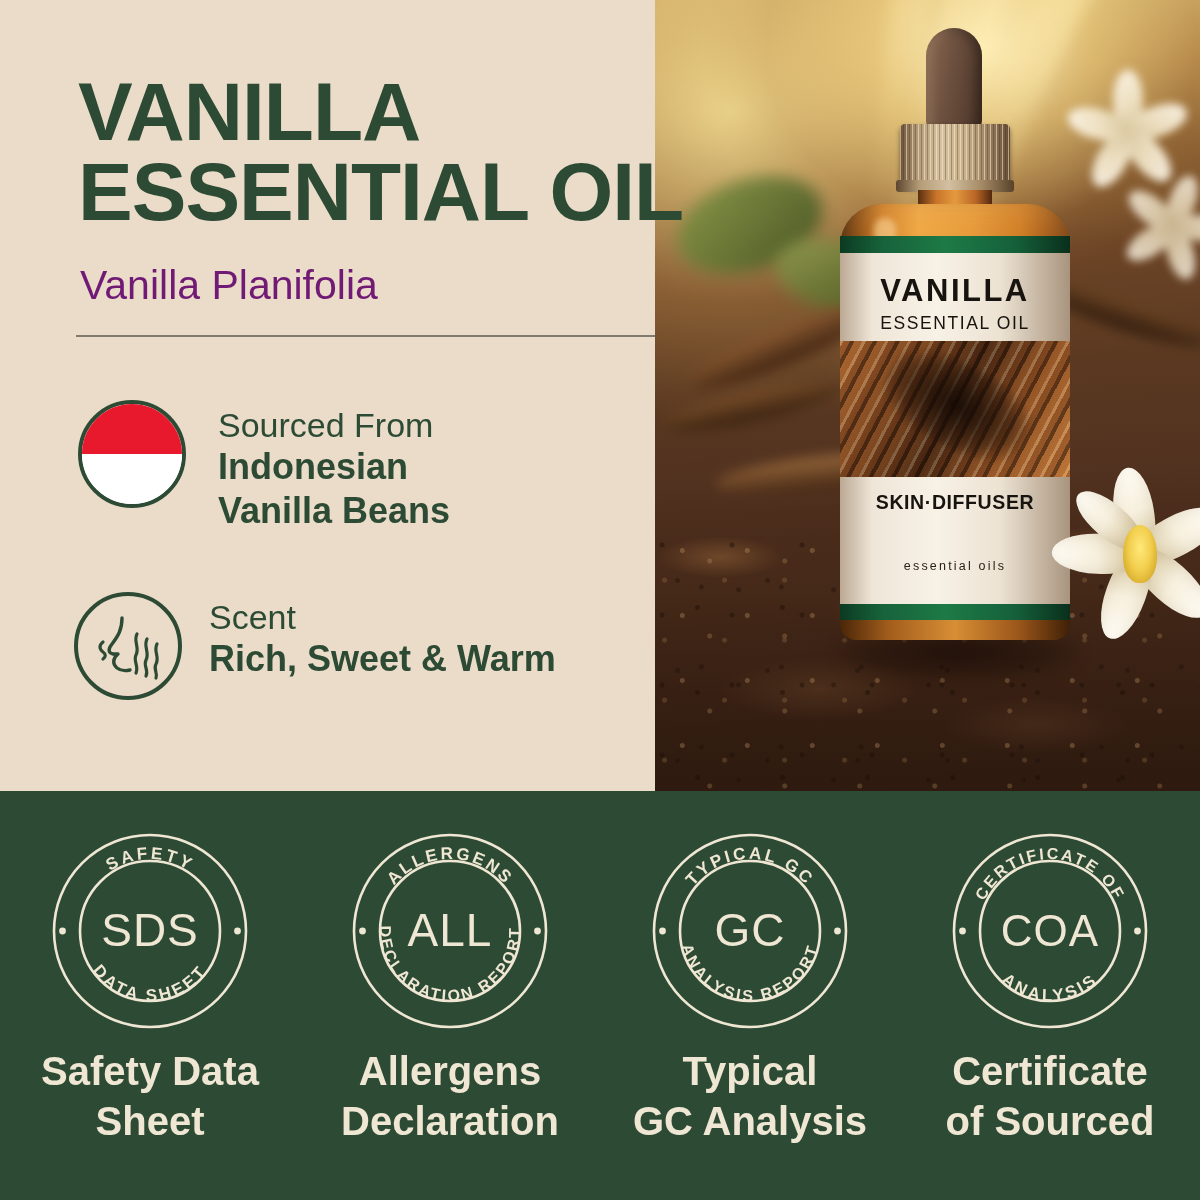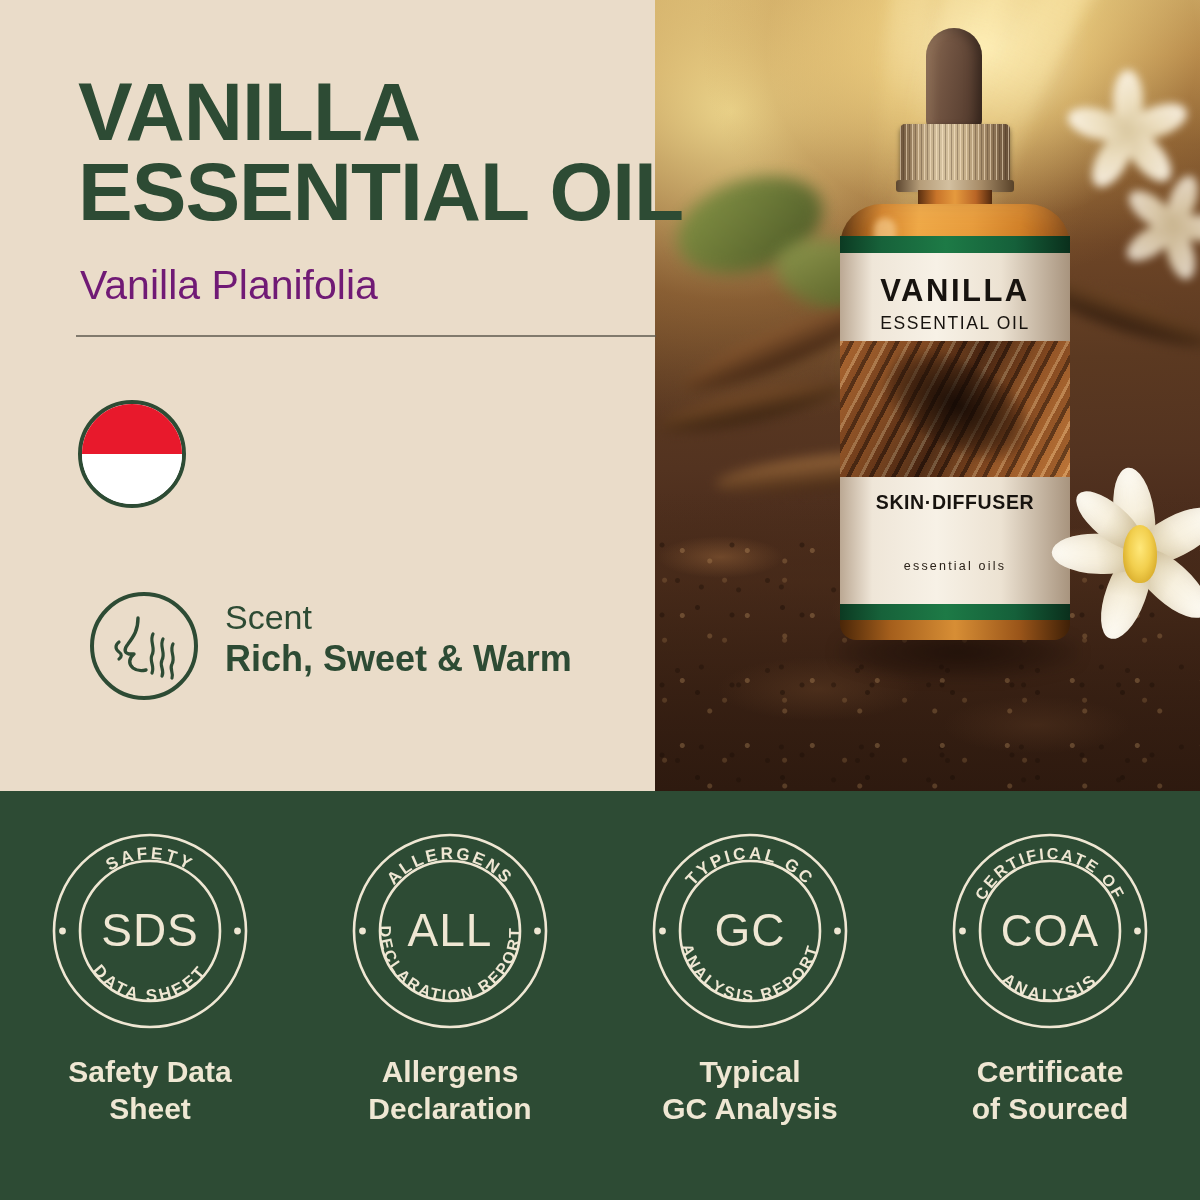--- a/index.html
+++ b/index.html
@@ -357,21 +357,21 @@
     opacity: 0.75;
   }
 
   .feature {
     position: absolute;
     display: flex;
     align-items: flex-start;
     gap: 32px;
   }
   .feature.f1 { left: 78px; top: 400px; }
-  .feature.f2 { left: 90px; top: 592px; gap: 27px; }
+  .feature.f2 { left: 74px; top: 592px; gap: 27px; }
 
   .feat-icon {
     width: 108px;
     height: 108px;
     flex: 0 0 108px;
     position: relative;
   }
   .flag-circle {
     width: 108px; height: 108px;
     border-radius: 50%;
@@ -425,24 +425,24 @@
     display: flex;
     flex-direction: column;
     align-items: center;
   }
   .badge-seal {
     margin-top: 40px;
     width: 200px;
     height: 200px;
   }
   .badge-caption {
-    margin-top: 22px;
+    margin-top: 16px;
     text-align: center;
     color: #EFE7D3;
-    font-size: 30px;
+    font-size: 40px;
     font-weight: 700;
     line-height: 1.24;
     white-space: pre-line;
     letter-spacing: 0px;
   }
 </style>
 </head>
 <body>
 
 <div id="poster">
@@ -519,20 +519,25 @@
 Essential Oil</div>
     <div class="subhead">Vanilla Planifolia</div>
     <div class="divider"></div>
 
     <div class="feature f1">
       <div class="feat-icon">
         <div class="flag-circle">
           <div class="flag-red"></div>
           <div class="flag-white"></div>
         </div>
+      </div>
+      <div class="feat-text">
+        <div class="feat-label">Sourced From</div>
+        <div class="feat-value">Indonesian
+Vanilla Beans</div>
       </div>
     </div>
 
     <div class="feature f2">
       <div class="feat-icon">
         <div class="nose-circle">
           <svg width="100" height="100" viewBox="0 0 100 100" style="position:absolute;left:0;top:0;">
             <path d="M44 22 C44 34, 40 40, 34 48 C30 53, 30 57, 35 58 L40 58
                      C35 62, 34 68, 39 72 C43 75, 48 75, 52 74" fill="none" stroke="#2D4B34" stroke-width="3.4" stroke-linecap="round" stroke-linejoin="round"></path>
             <path d="M25 46 C21 49, 21 53, 25 56 C28 58, 28 61, 25 63" fill="none" stroke="#2D4B34" stroke-width="3.2" stroke-linecap="round"></path>

